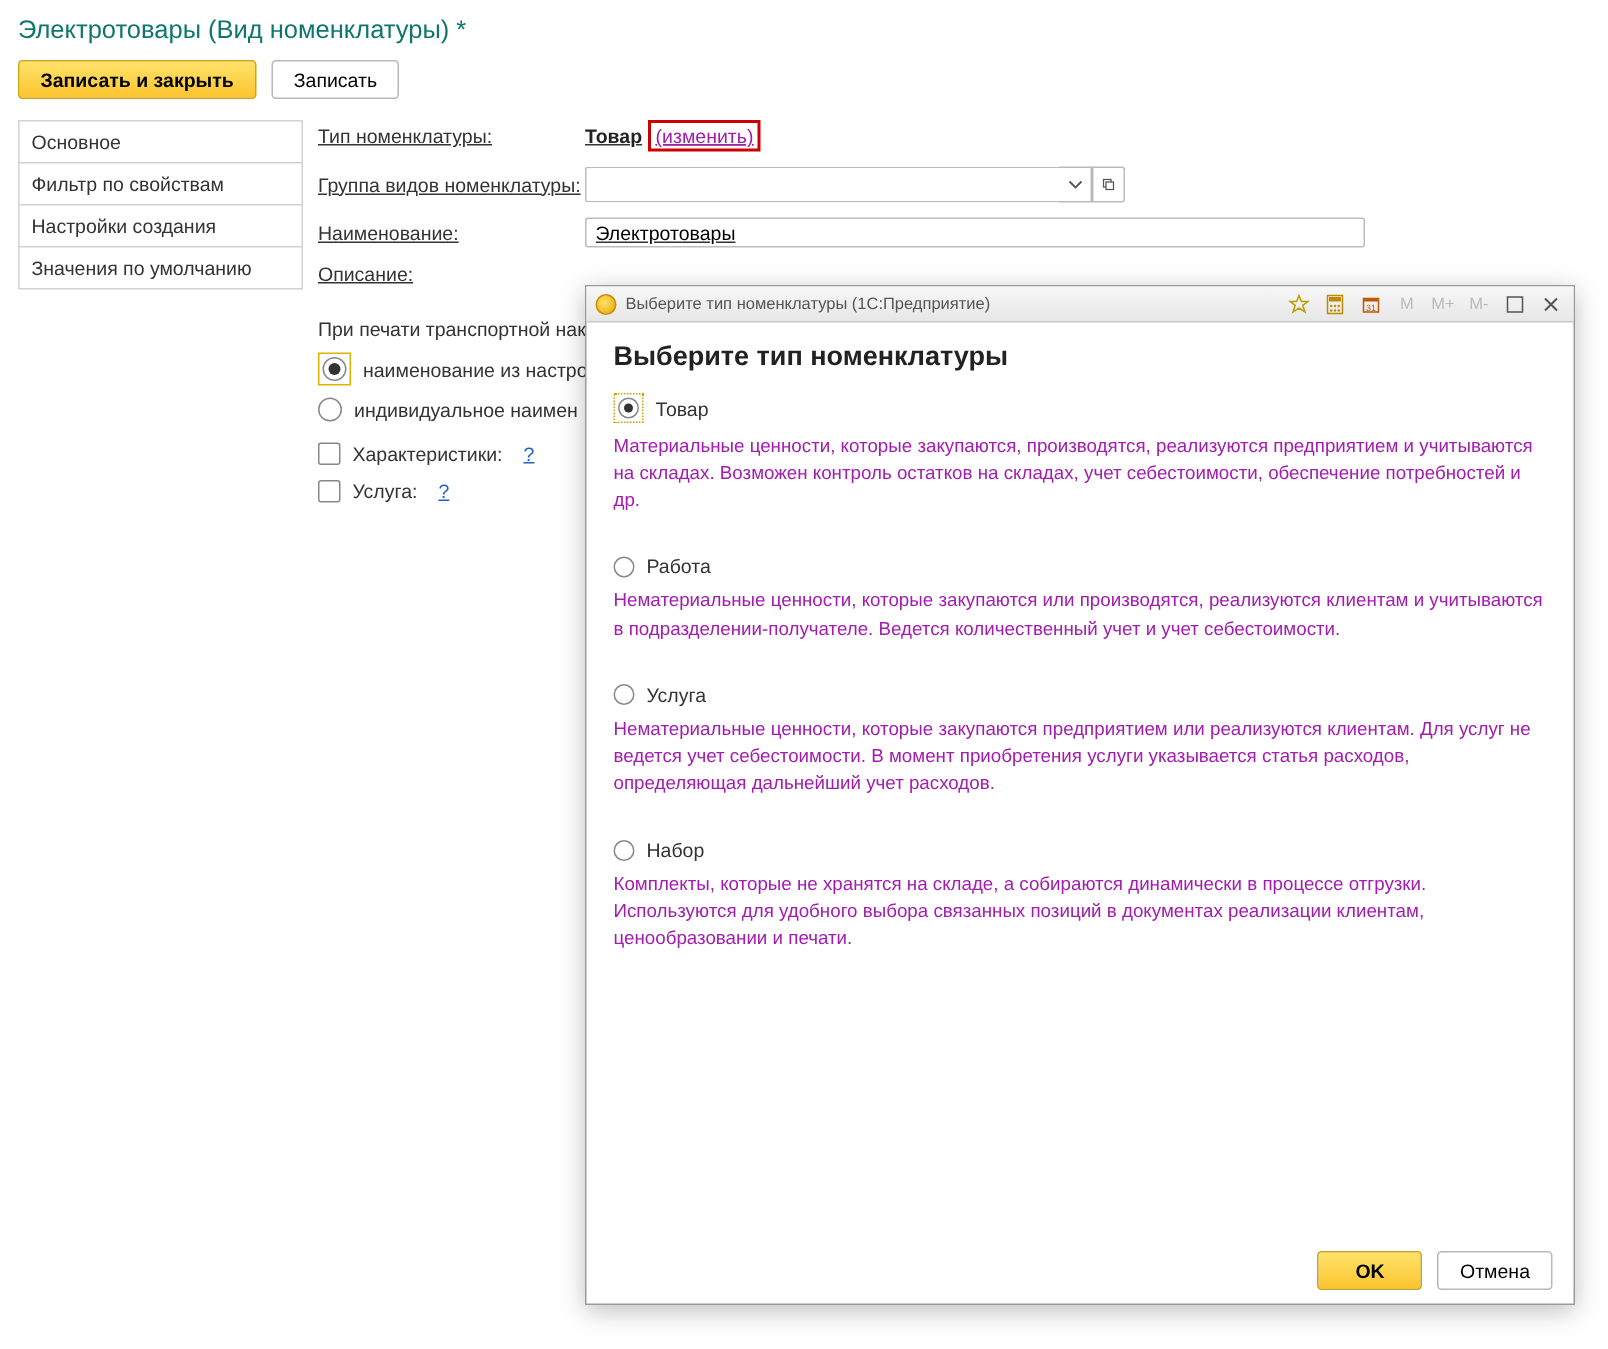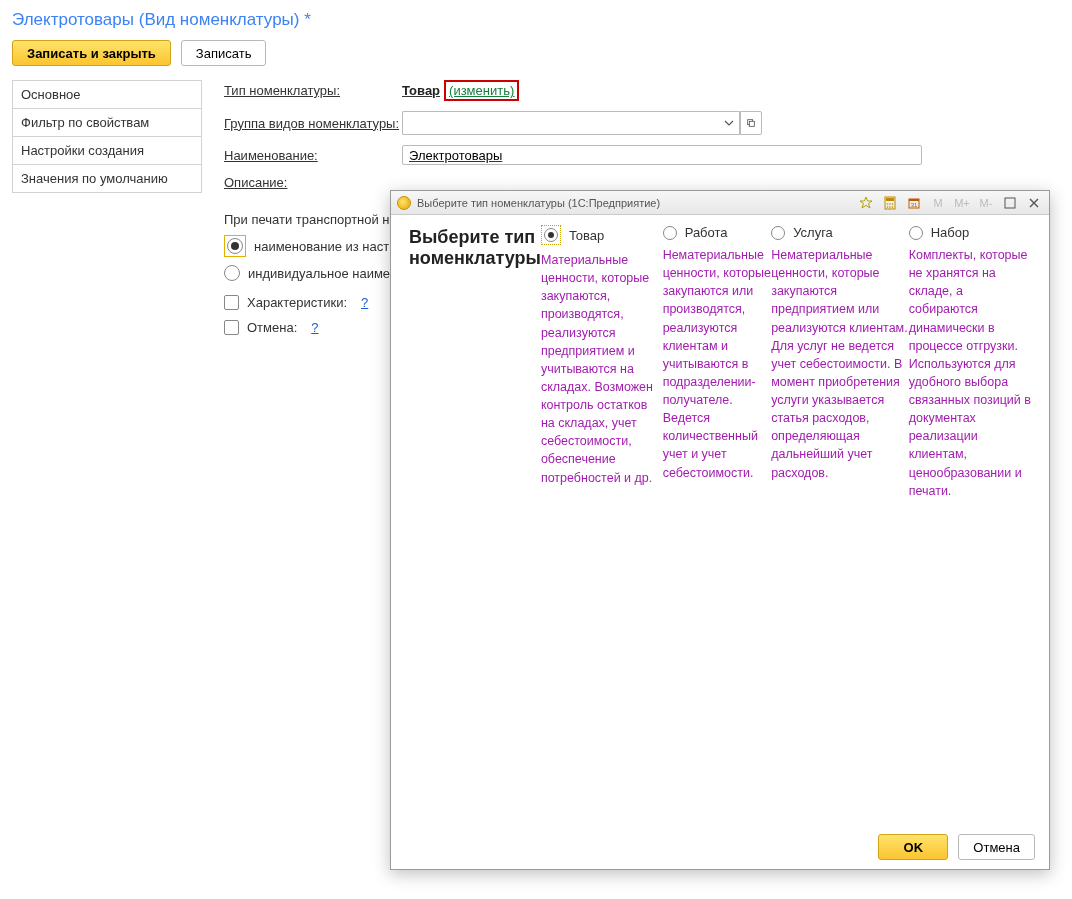--- a/index.html
+++ b/index.html
@@ -9,37 +9,37 @@
     font-size: 13px;
     color: #333;
     background: #fff;
     width: 1072px; height: 899px;
     overflow: hidden;
   }
   .page { padding: 6px 12px 0 12px; }
   .page-title {
     font-size: 17px;
     font-weight: 400;
-    color: #3b82f6;
+    color: #0f766e;
     margin: 4px 0 10px 0;
   }
   .toolbar { display: flex; gap: 10px; margin-bottom: 14px; align-items: center; }
   .btn {
     display: inline-flex; align-items: center; justify-content: center;
     height: 26px; padding: 0 14px;
     border: 1px solid #b8b8b8; background: #fff;
     border-radius: 3px; cursor: pointer;
     font-size: 13px;
   }
   .btn-primary {
     background: linear-gradient(#ffe36b, #fbc42f);
     border-color: #d2a218;
     font-weight: 700;
   }
-  .layout { display: flex; gap: 22px; }
+  .layout { display: flex; gap: 10px; }
   .sidebar { width: 190px; flex: 0 0 190px; }
   .side-item {
     border: 1px solid #d2d2d2;
     padding: 6px 8px;
     margin-top: -1px;
     background: #fff;
     cursor: pointer;
     font-size: 13px;
   }
   .side-item:first-child { margin-top: 0; }
@@ -50,21 +50,21 @@
     margin-bottom: 10px;
     text-decoration: underline;
   }
   .form-row .label {
     width: 178px; flex: 0 0 178px;
     color: #333;
   }
   .type-value { display: inline-flex; align-items: center; gap: 4px; }
   .type-strong { font-weight: 700; color: #222; }
   .change-link {
-    color: #15803d; text-decoration: underline; cursor: pointer;
+    color: #a21caf; text-decoration: underline; cursor: pointer;
     font-size: 13px;
   }
   .redbox {
     border: 2px solid #c00; padding: 1px 3px; display: inline-flex; align-items: center;
   }
   .combo {
     display: inline-flex; align-items: stretch; height: 24px;
     width: 360px;
   }
   .combo input {
@@ -130,21 +130,21 @@
   }
   .tb-spacer { flex: 1; }
   .tb-btn {
     width: 18px; height: 16px; display: inline-flex; align-items: center; justify-content: center;
     color: #888; cursor: pointer; font-size: 11px;
     border: 1px solid transparent; border-radius: 2px;
   }
   .tb-btn.gray { color: #bbb; }
   .modal-body {
     flex: 1; padding: 10px 18px 0 18px; overflow: hidden;
-    display: flex; flex-direction: row; justify-content: space-between;
+    display: flex; flex-direction: column;
   }
   .modal-h1 {
     font-size: 18px; font-weight: 700; color: #222; margin: 2px 0 14px 0;
   }
   .opt-block { margin-bottom: 28px; }
   .opt-head { display: flex; align-items: center; gap: 8px; margin-bottom: 6px; }
   .opt-label { color: #333; }
   .opt-desc { color: #a21caf; font-size: 12.5px; line-height: 1.45; }
   .opt-head .radio-outer { width: 14px; height: 14px; }
   .opt-head .radio-outer.sel .radio-inner { width: 6px; height: 6px; }
@@ -231,21 +231,21 @@
         <span>индивидуальное наимен</span>
       </div>
 
       <div class="check-row" style="margin-top:14px;">
         <span class="chk"></span>
         <span>Характеристики:</span>
         <span class="help-q">?</span>
       </div>
       <div class="check-row" style="margin-top:10px;">
         <span class="chk"></span>
-        <span>Отмена:</span>
+        <span>Услуга:</span>
         <span class="help-q">?</span>
       </div>
 
     </div>
   </div>
 </div>
 
 <div class="modal">
   <div class="modal-titlebar">
     <span class="tb-icon"></span>

